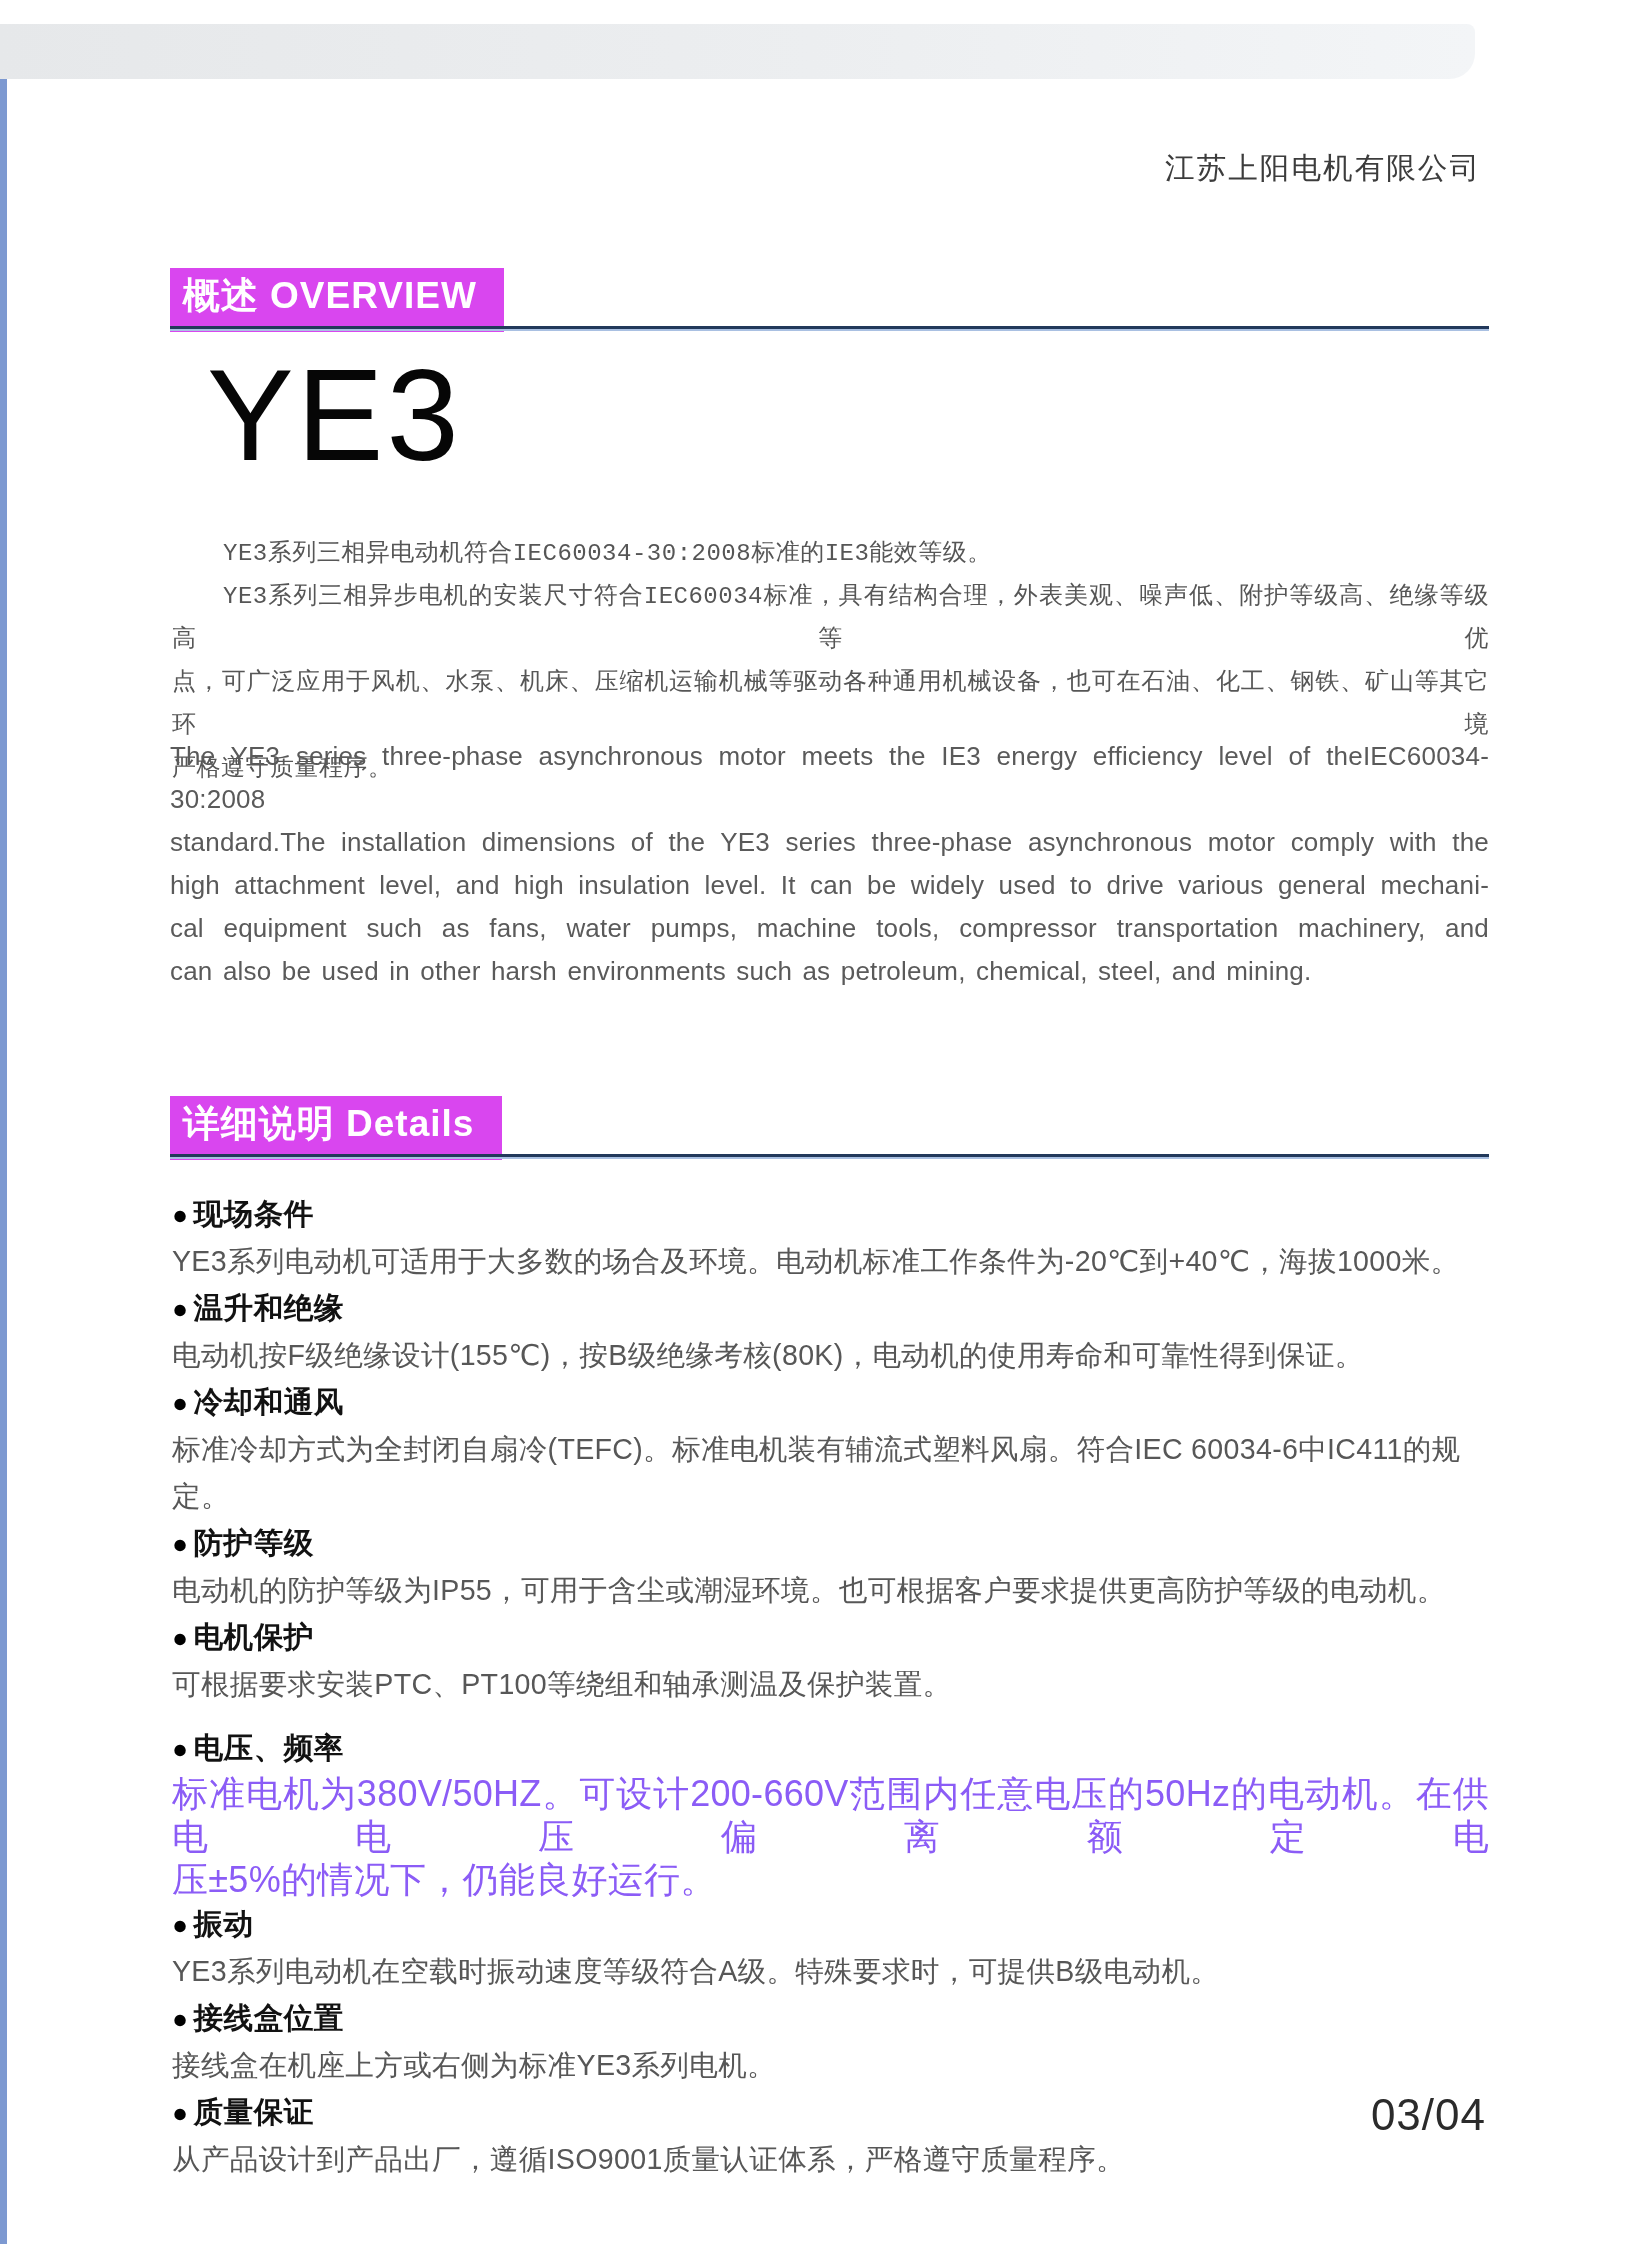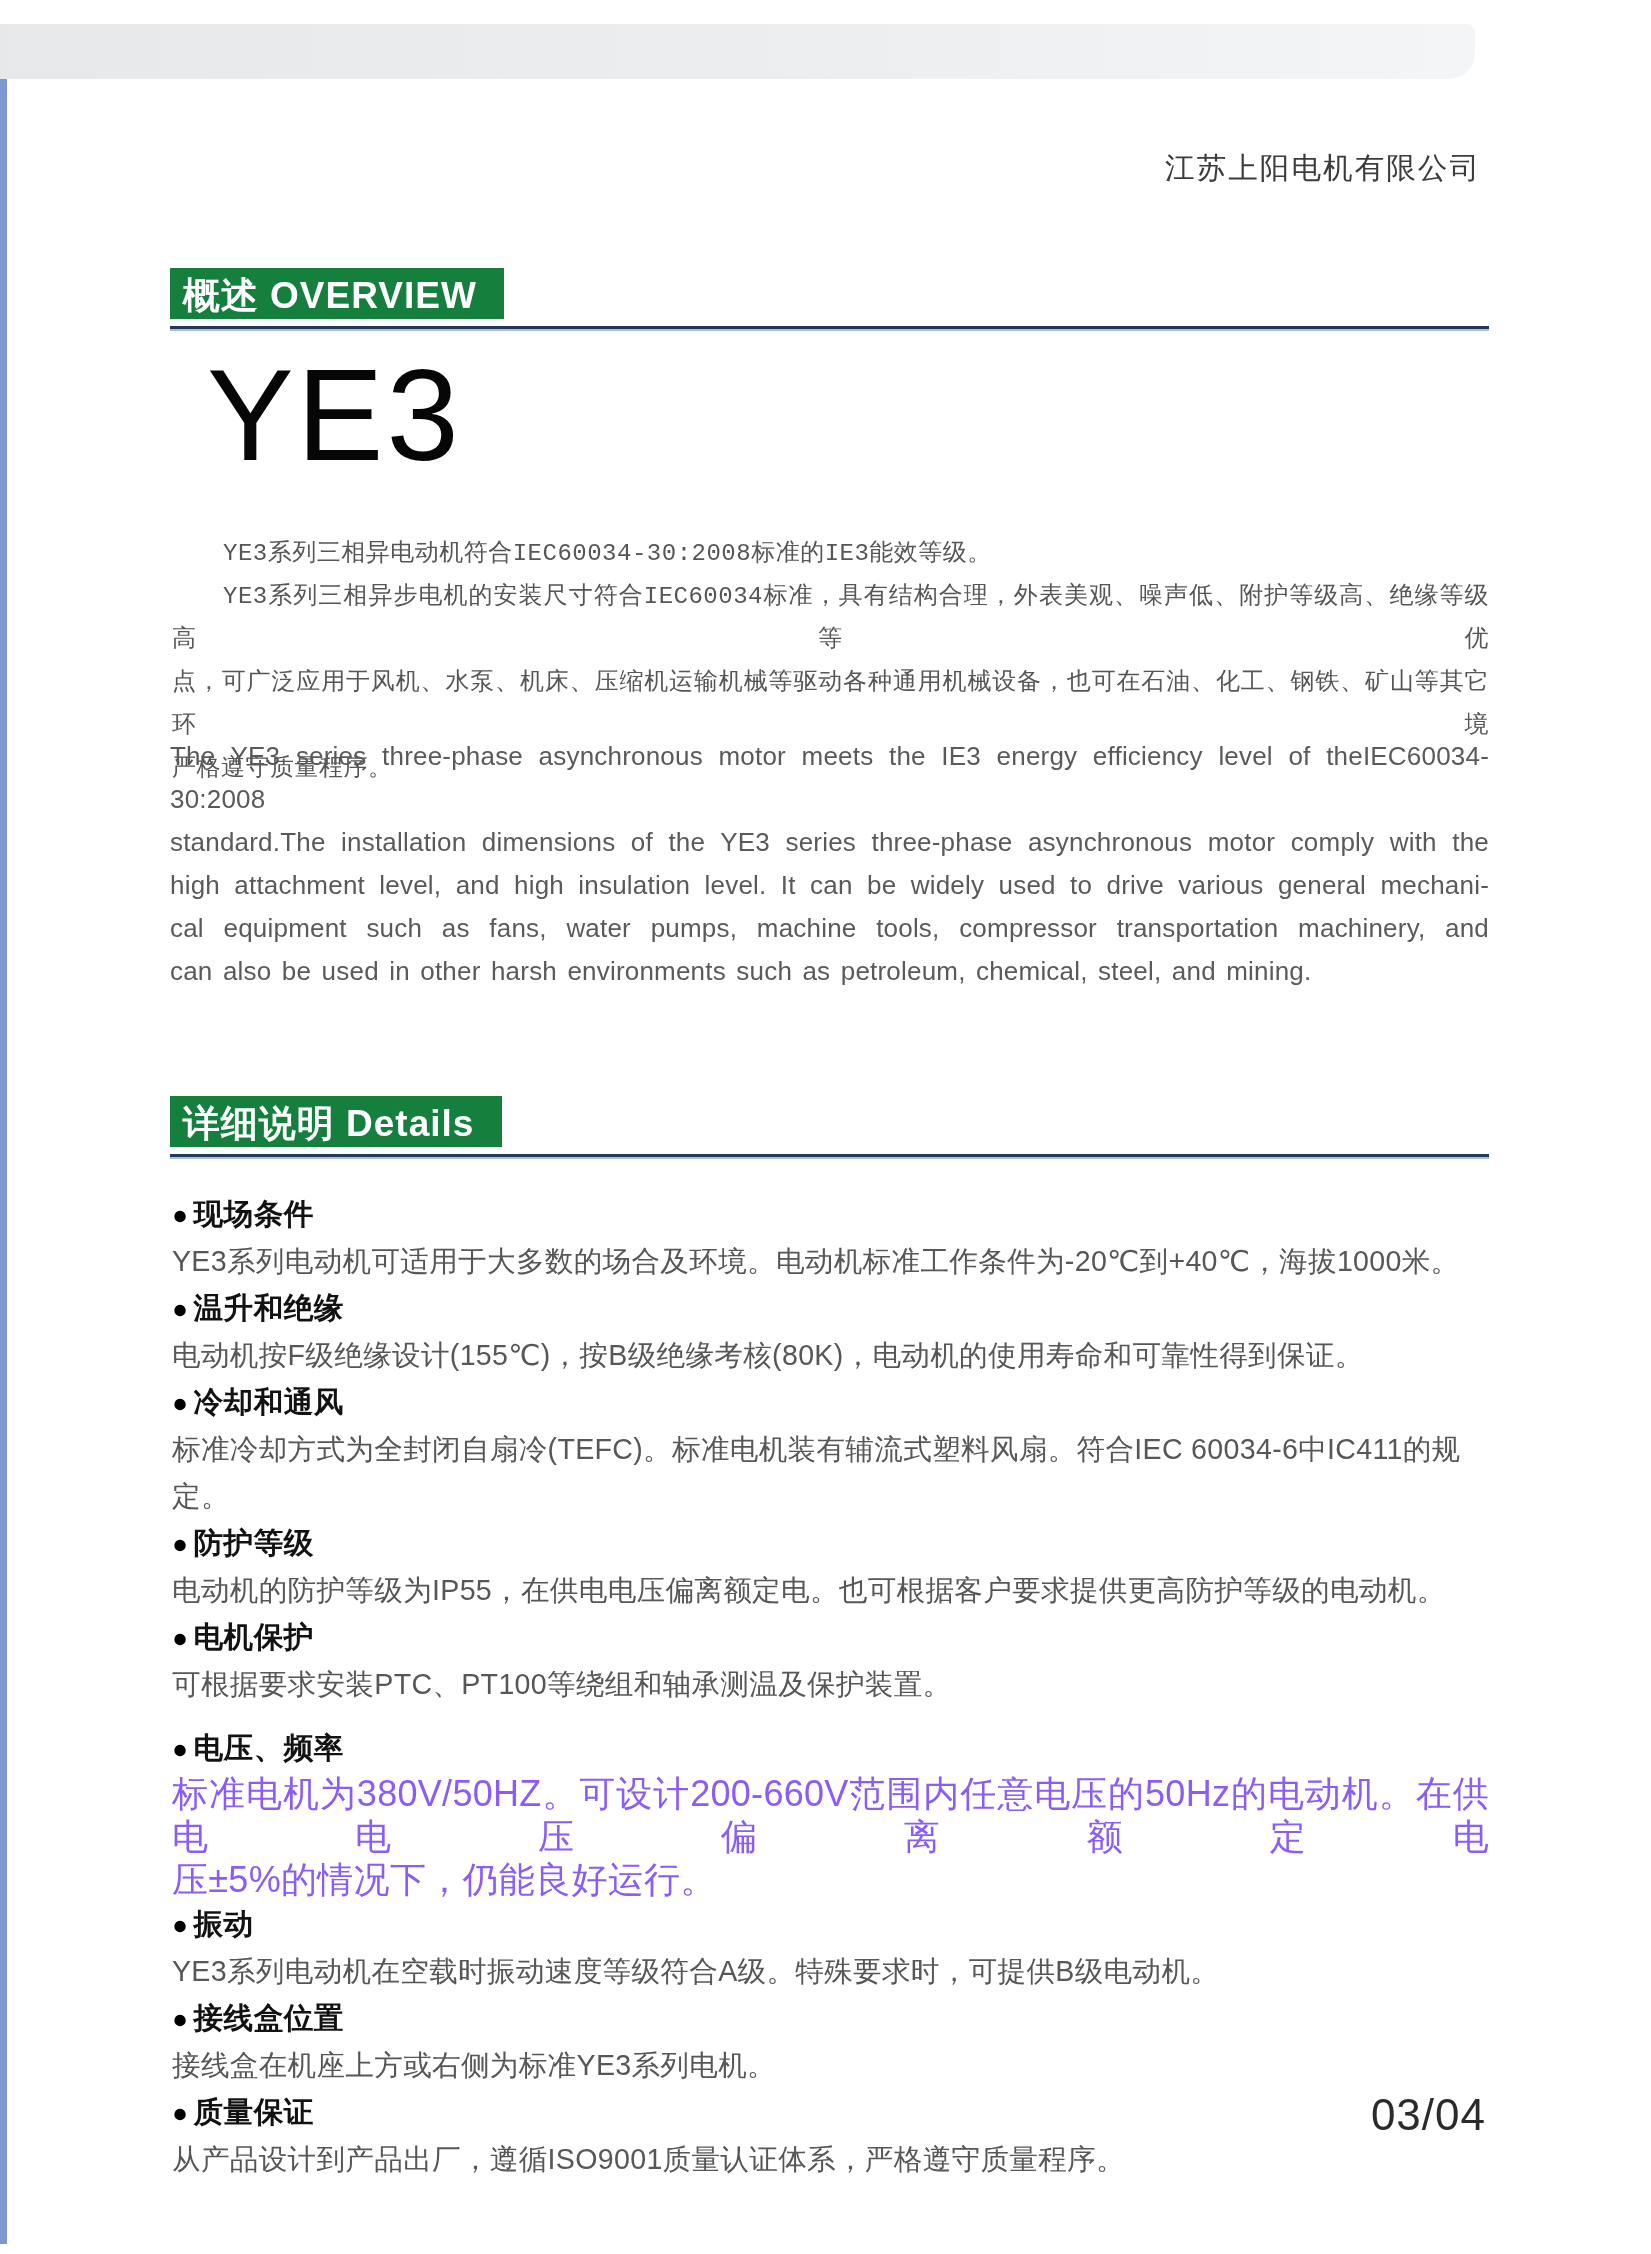--- a/index.html
+++ b/index.html
@@ -11,22 +11,22 @@
     position:absolute; left:0; top:23.6px; width:1475px; height:55px;
     background:linear-gradient(90deg,#e6e8ea 0%,#ecEEf0 55%,#f3f5f7 100%);
     border-radius:0 7.9px 25.6px 0;
   }
   .leftbar { position:absolute; left:0; top:79px; width:6.9px; height:2165px; background:#7d99d1; }
   .company {
     position:absolute; top:148px; right:171px; font-size:29.6px; color:#3c3c3c;
     letter-spacing:2px; white-space:nowrap;text-align:right;
   }
   .sec-header {
-    position:absolute; left:170px; height:51px; line-height:55px;
-    background:#15803d; color:#ffffff; font-weight:bold; font-size:37px;
+    position:absolute; left:170px; height:64px; line-height:55px;
+    background:#d946ef; color:#ffffff; font-weight:bold; font-size:37px;
     padding:0 27.6px 0 12.8px; letter-spacing:1px; white-space:nowrap;
   }
   .overview-header { top:268px; }
   .details-header { top:1096px; }
   .rule {
     position:absolute; left:170px; width:1319px; height:3px;
     background:#22395b; border-bottom:2px solid #a9c0e2;
   }
   .overview-rule { top:326px; }
   .details-rule { top:1154px; }
@@ -123,21 +123,21 @@
         <span>冷却和通风</span>
       </div>
       <div class="d-body">标准冷却方式为全封闭自扇冷(TEFC)。标准电机装有辅流式塑料风扇。符合IEC 60034-6中IC411的规定。</div>
     </div>
 
     <div class="d-item">
       <div class="d-title">
         <span class="d-bullet">●</span>
         <span>防护等级</span>
       </div>
-      <div class="d-body">电动机的防护等级为IP55，在供电电压偏离额定电。也可根据客户要求提供更高防护等级的电动机。</div>
+      <div class="d-body">电动机的防护等级为IP55，可用于含尘或潮湿环境。也可根据客户要求提供更高防护等级的电动机。</div>
     </div>
 
     <div class="d-item">
       <div class="d-title">
         <span class="d-bullet">●</span>
         <span>电机保护</span>
       </div>
       <div class="d-body">可根据要求安装PTC、PT100等绕组和轴承测温及保护装置。</div>
     </div>
 

